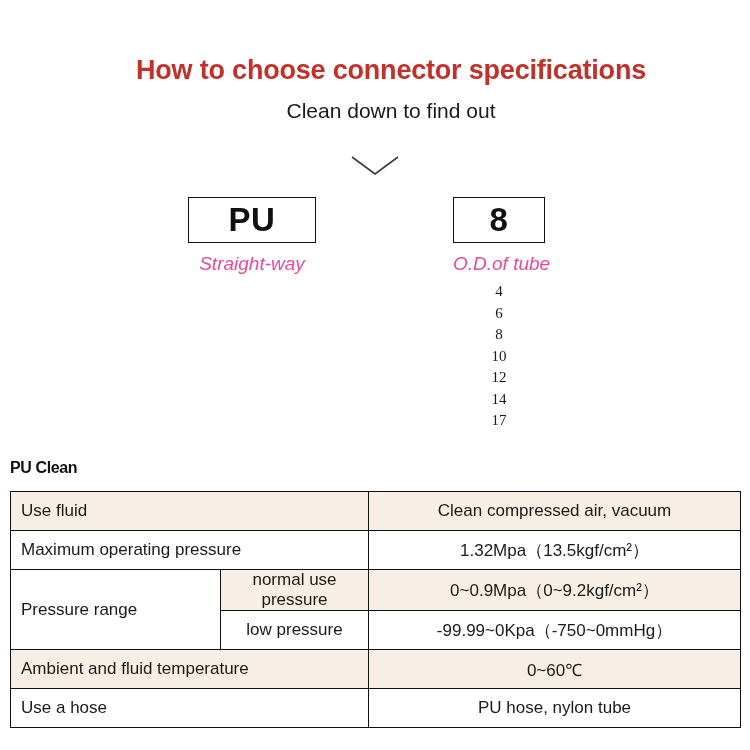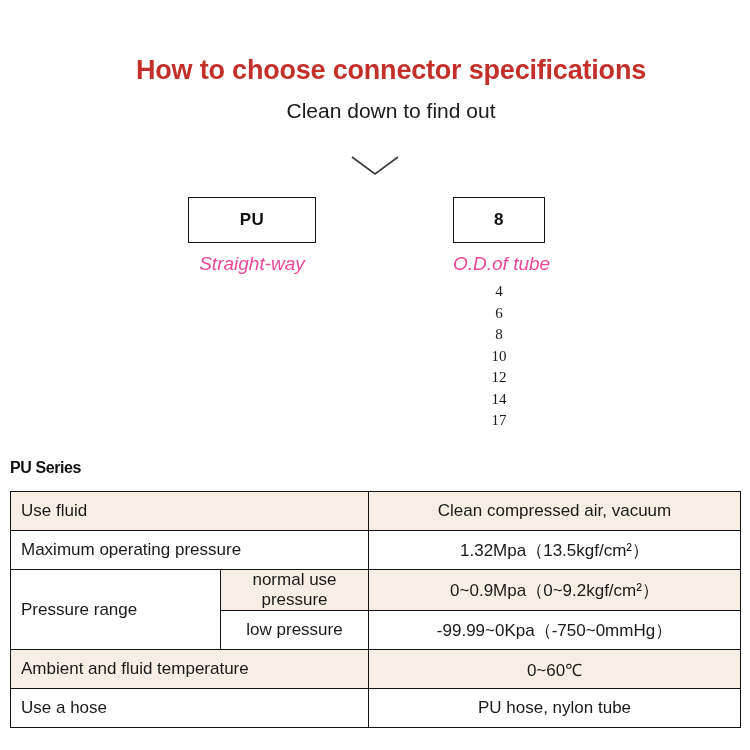--- a/index.html
+++ b/index.html
@@ -55,21 +55,21 @@
   .code-box {
     position: absolute;
     border: 1.6px solid #111111;
     background: #ffffff;
     box-sizing: border-box;
     display: flex;
     align-items: center;
     justify-content: center;
   }
   .code-box .code-text {
-    font-size: 17px;
+    font-size: 33px;
     font-weight: 700;
     letter-spacing: 0.5px;
     color: #111111;
     font-family: "Liberation Sans", sans-serif;
   }
   #box-series { left: 188px; top: 197px; width: 128px; height: 46px; }
   #box-size   { left: 453px; top: 197px; width: 92px;  height: 46px; }
 
   .box-caption {
     position: absolute;
@@ -176,21 +176,21 @@
 <div id="size-options">
   <div class="size-option">4</div>
   <div class="size-option">6</div>
   <div class="size-option">8</div>
   <div class="size-option">10</div>
   <div class="size-option">12</div>
   <div class="size-option">14</div>
   <div class="size-option">17</div>
 </div>
 
-<h3 id="spec-heading">PU Series</h3>
+<h3 id="spec-heading">PU Clean</h3>
 
 <table id="spec-table">
   <colgroup>
     <col style="width:210px">
     <col style="width:148px">
     <col style="width:372px">
   </colgroup>
   <tbody>
     <tr class="tinted">
       <td class="label-cell" colspan="2">Use fluid</td>

